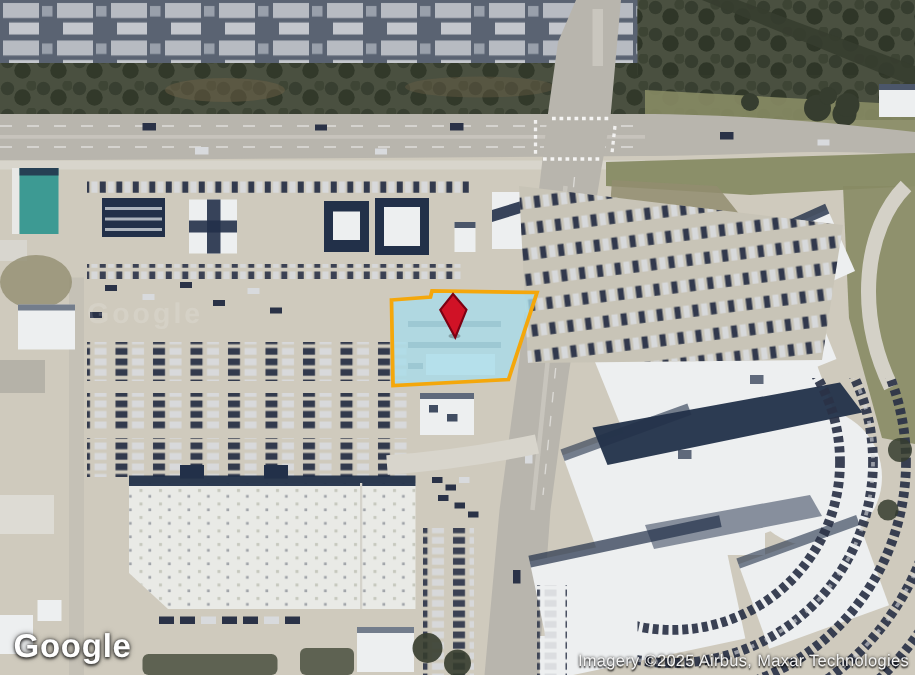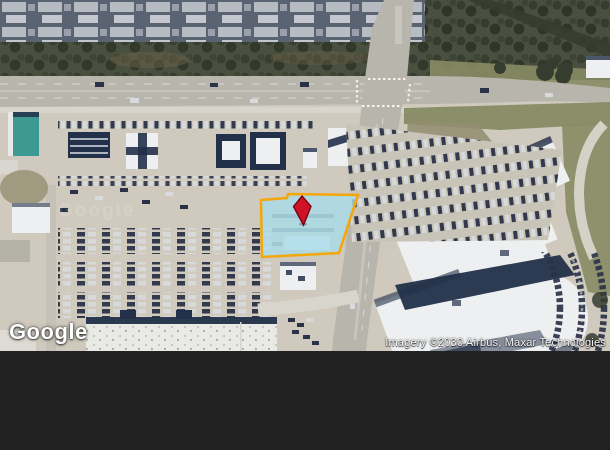--- a/index.html
+++ b/index.html
@@ -1,17 +1,17 @@
 <!DOCTYPE html>
 <html style="--parking: #cfcabd; --parking2: #c8c4b7; --road: #b8b5ad; --road_light: #d8d5cc; --white_roof: #edeff0; --navy: #223049; --grass: #878b64; --trees: #4a5040; --trees_dark: #363d2f; --dirt: #928d70; --teal: #3d9a93; --store_roof: #e9eae6; --car_dark: #2a3247; --car_light: #d8dadd; --residential_base: #5a6372; --roof_light: #b7bbc2;"><head>
 <meta charset="utf-8">
 <style>
   html,body{margin:0;padding:0;background:#222;}
   .map-frame{
-    position:relative;width:610px;height:351px;overflow:hidden;
+    position:relative;width:610px;height:450px;overflow:hidden;
     font-family:"Liberation Sans",sans-serif;
     background:var(--parking,#cfcabd);
   }
   .map-frame svg{position:absolute;left:0;top:0;display:block;}
 
   
   .f-parking{fill:var(--parking)} .f-parking2{fill:var(--parking2)}
   .f-road{fill:var(--road)} .f-roadlight{fill:var(--road_light)}
   .f-white{fill:var(--white_roof)} .f-navy{fill:var(--navy)}
   .f-grass{fill:var(--grass)} .f-trees{fill:var(--trees)}
@@ -300,14 +300,14 @@
 
   <g>
     <polygon stroke-linejoin="miter" points="261,200 287,198 288,194 358,195 339,253 262,257" fill="#a6dcea" fill-opacity="0.78" stroke="#f4a70b" stroke-width="2.5"></polygon>
     <ellipse cx="303" cy="224" rx="4" ry="1.6" fill="#000000" opacity=".25"></ellipse>
     <polygon points="302,196 311,206.5 303.5,225 293.5,206.5" fill="#d01226" stroke="#7c0113" stroke-width="1.4"></polygon>
   </g>
 </svg>
 
 <div class="wm">Google</div>
 <div class="google-logo">Google</div>
-<div class="attribution">Imagery ©2030 Airbus, Maxar Technologies</div>
+<div class="attribution">Imagery ©2025 Airbus, Maxar Technologies</div>
 </div>
 
 </body></html>

